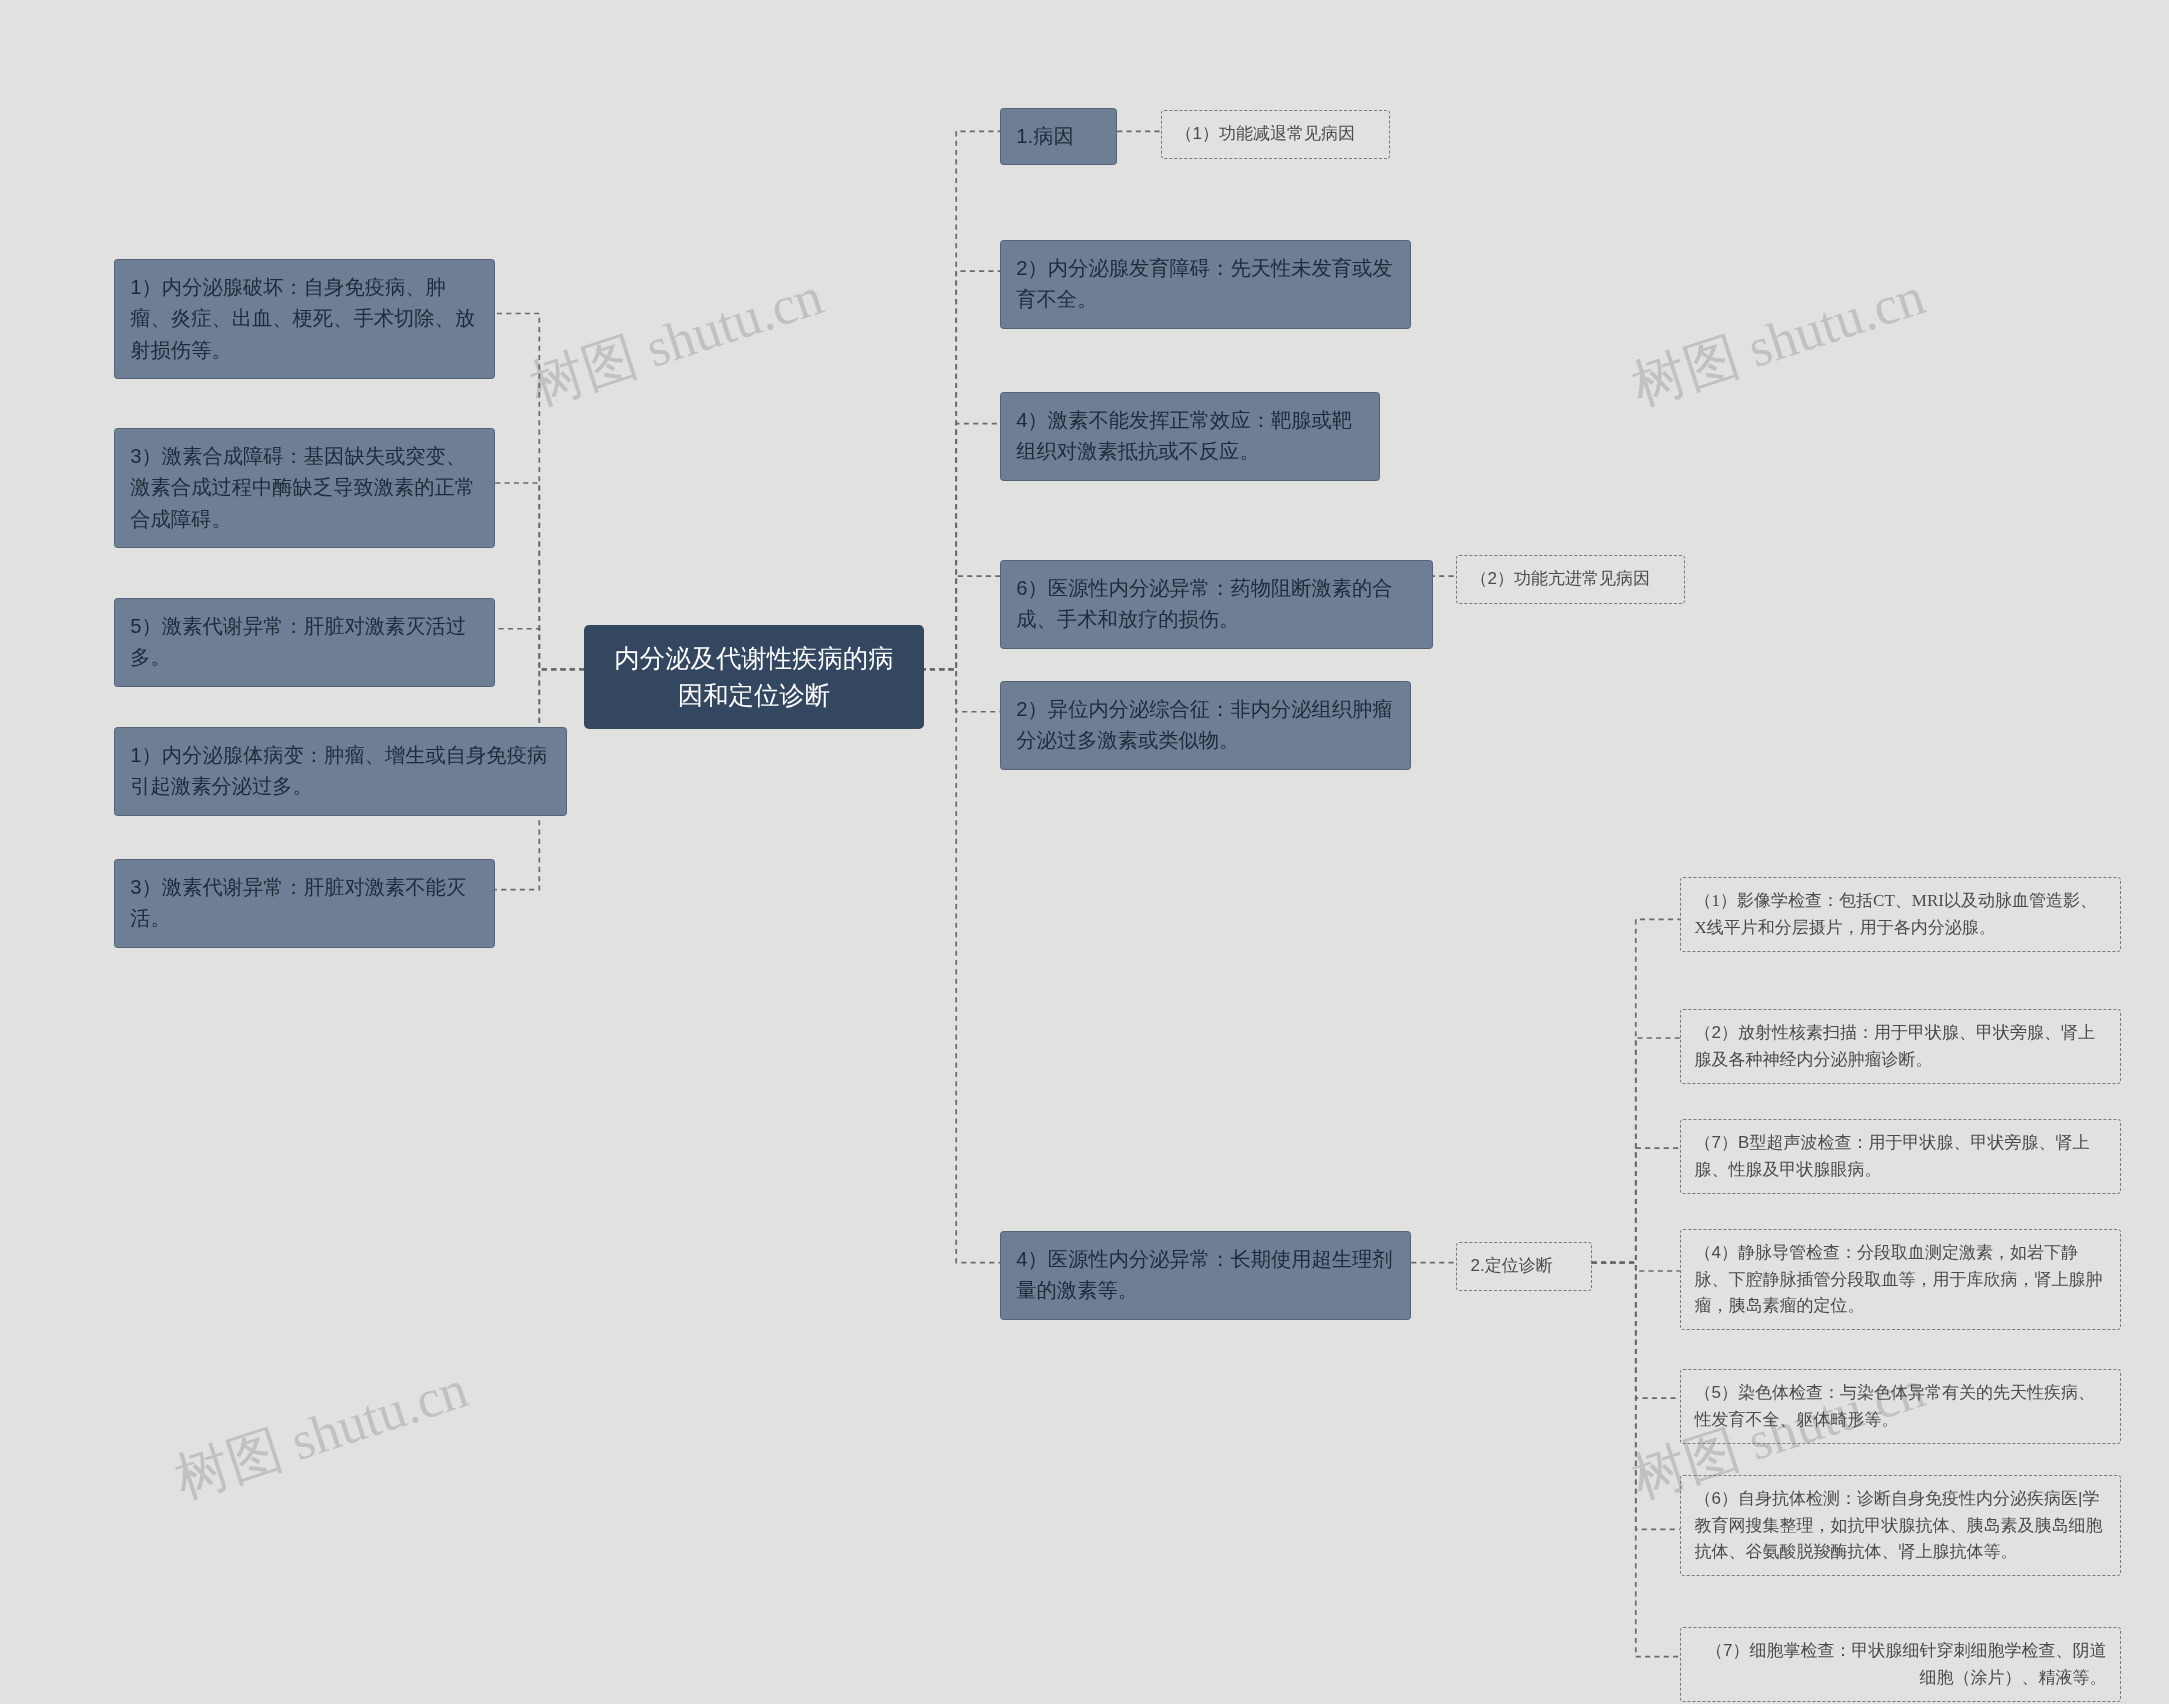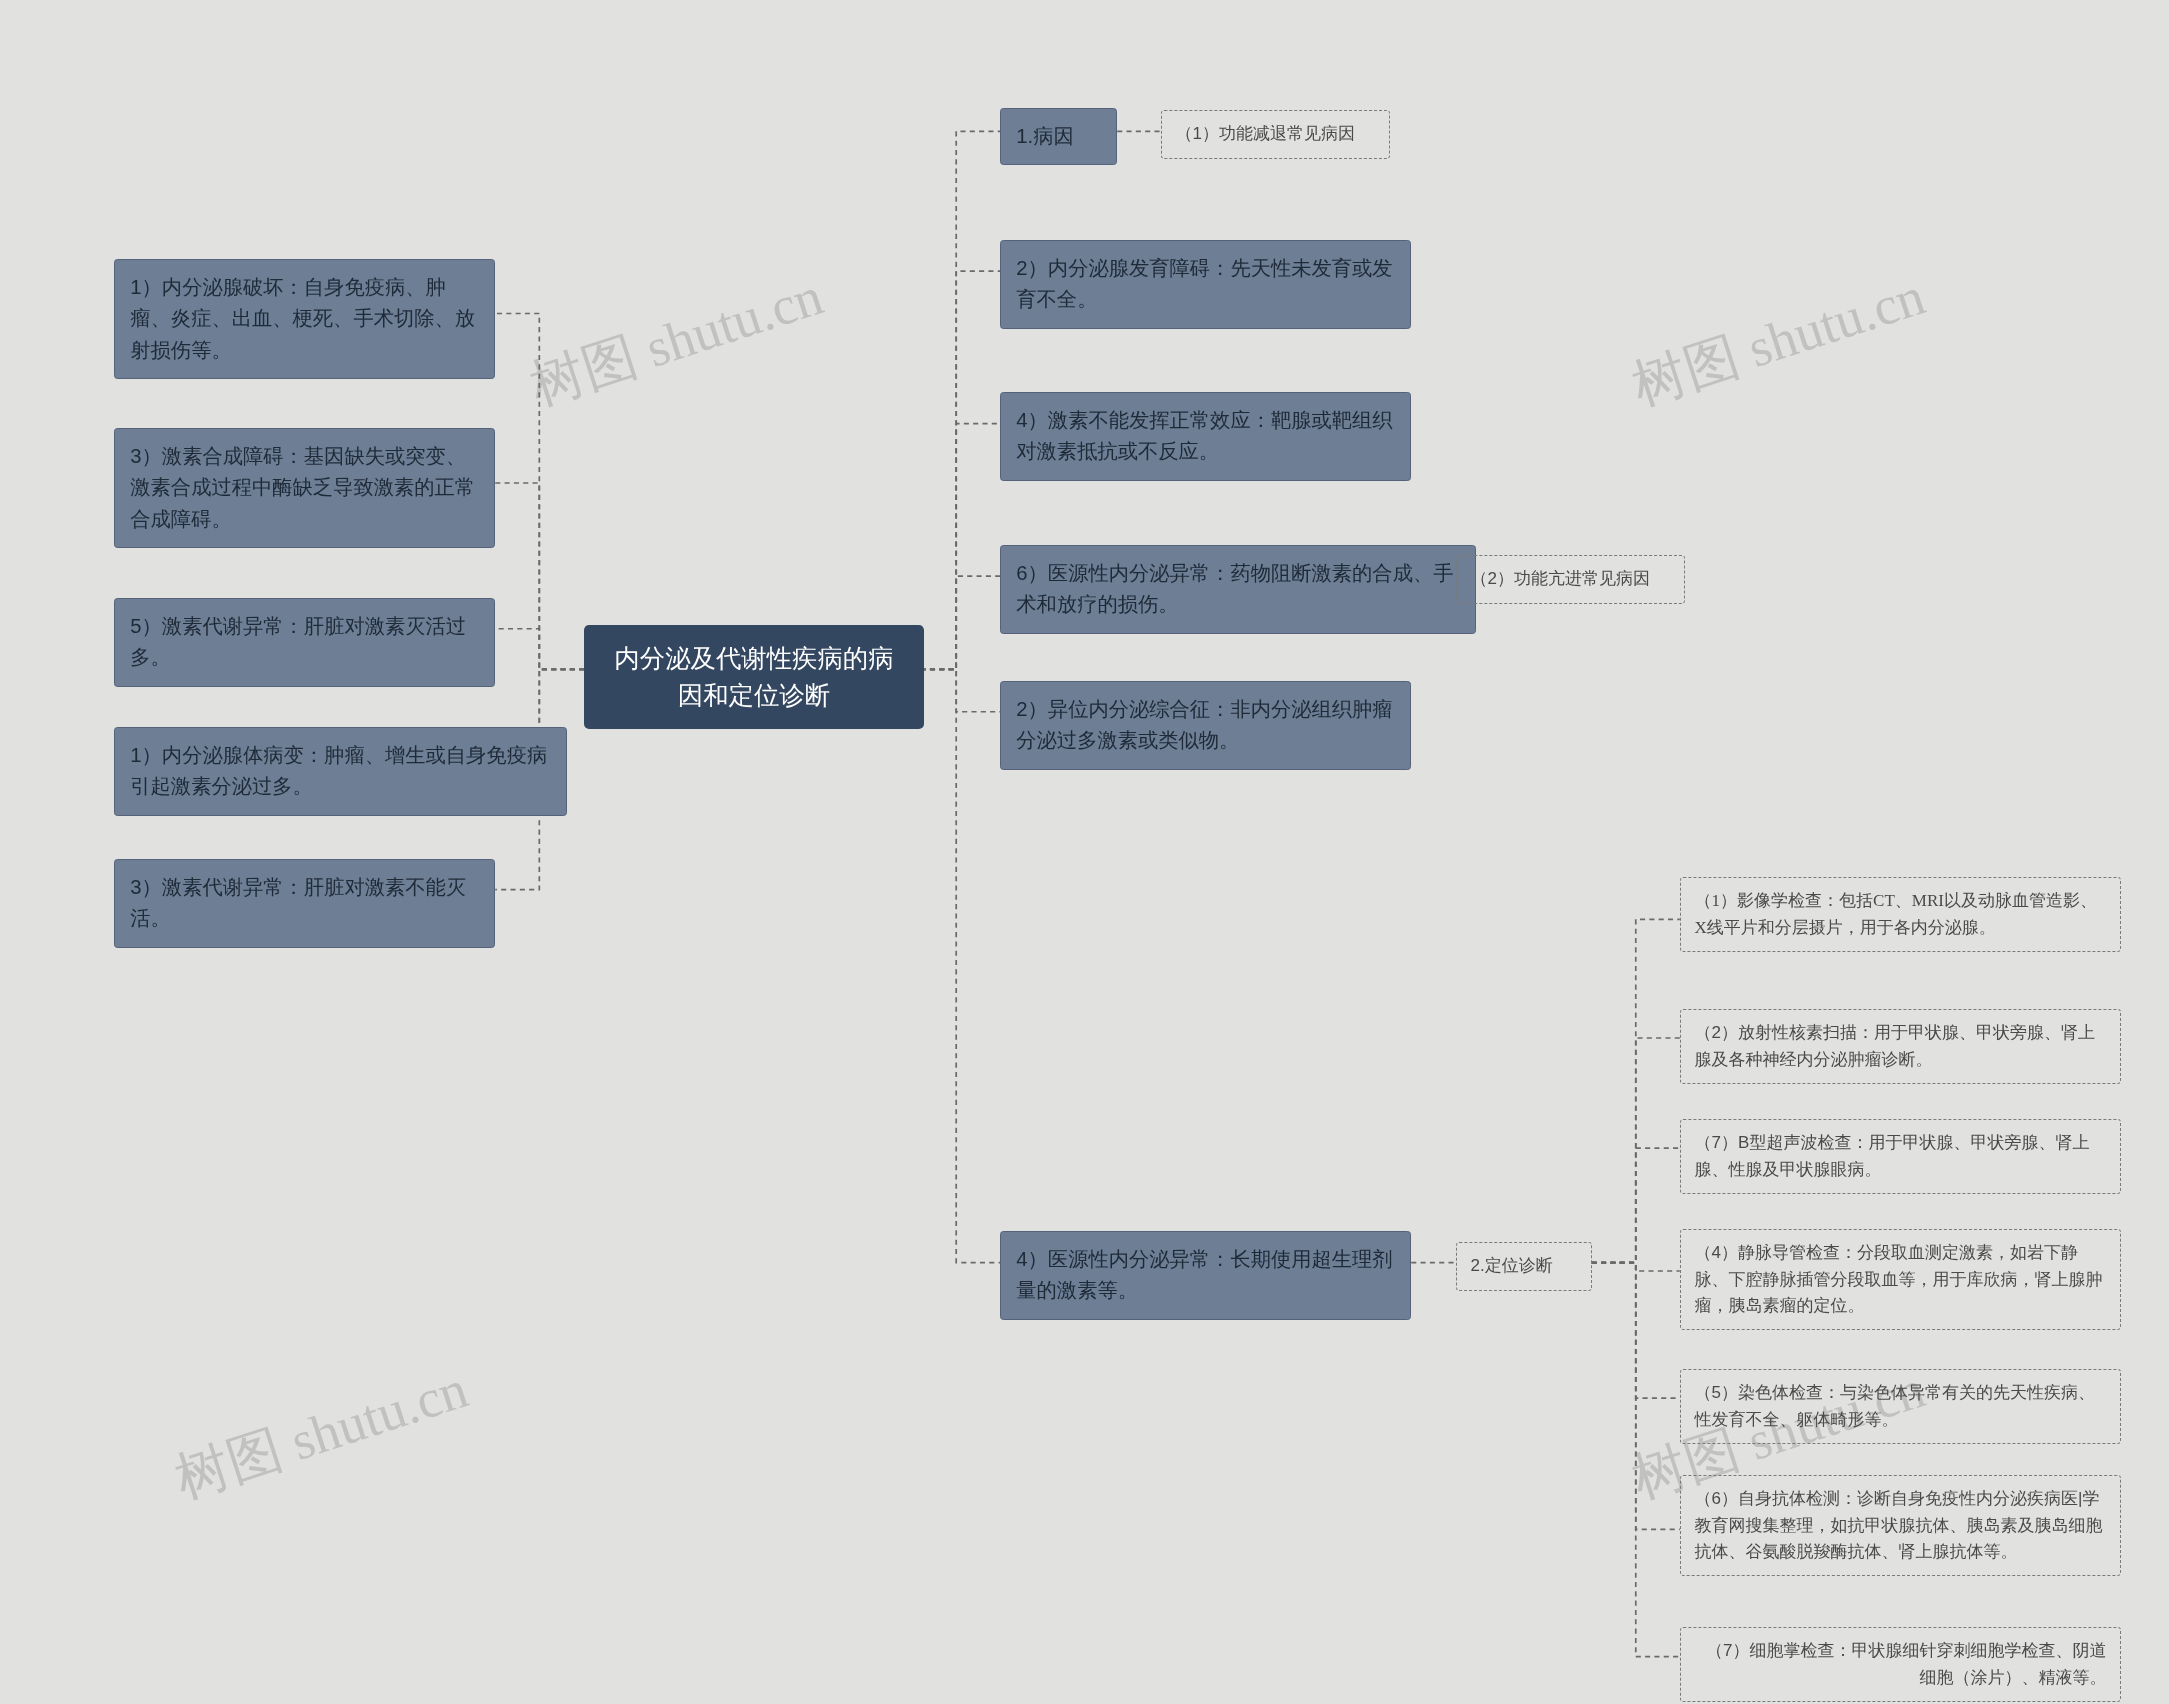--- a/index.html
+++ b/index.html
@@ -128,24 +128,24 @@
 <div class="node primary" style="left:1000px; top:108px; width:117px;">
   <span>1.病因</span>
 </div>
 <div class="node secondary" style="left:1161px; top:110px; width:229px;">
   <span>（1）功能减退常见病因</span>
 </div>
 
 <div class="node primary" style="left:1000px; top:240px; width:411px;">
   <span>2）内分泌腺发育障碍：先天性未发育或发育不全。</span>
 </div>
-<div class="node primary" style="left:1000px; top:392px; width:411px;">
+<div class="node primary" style="left:1000px; top:392px; width:380px;">
   <span>4）激素不能发挥正常效应：靶腺或靶组织对激素抵抗或不反应。</span>
 </div>
-<div class="node primary" style="left:1000px; top:545px; width:476px;">
+<div class="node primary" style="left:1000px; top:560px; width:433px;">
   <span>6）医源性内分泌异常：药物阻断激素的合成、手术和放疗的损伤。</span>
 </div>
 <div class="node secondary" style="left:1456px; top:555px; width:229px;">
   <span>（2）功能亢进常见病因</span>
 </div>
 <div class="node primary" style="left:1000px; top:681px; width:411px;">
   <span>2）异位内分泌综合征：非内分泌组织肿瘤分泌过多激素或类似物。</span>
 </div>
 <div class="node primary" style="left:1000px; top:1231px; width:411px;">
   <span>4）医源性内分泌异常：长期使用超生理剂量的激素等。</span>

